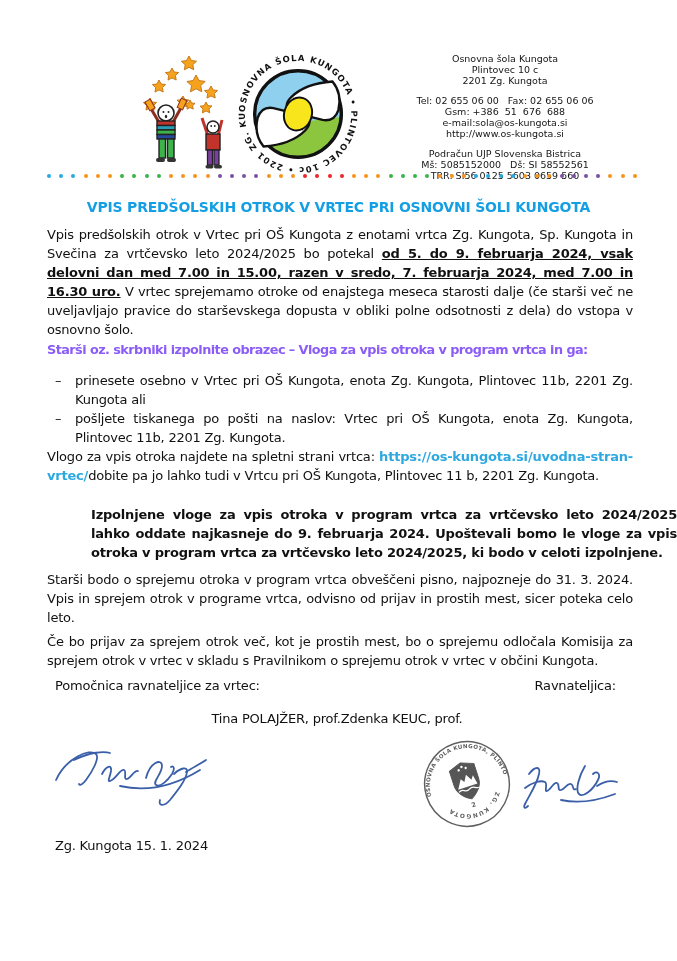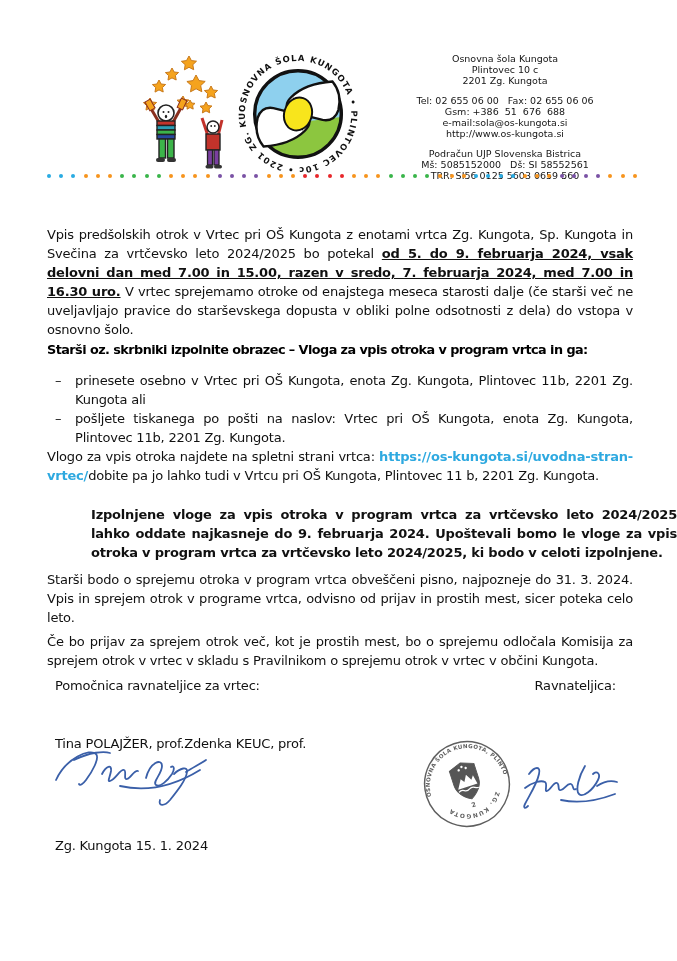--- a/index.html
+++ b/index.html
@@ -23,34 +23,34 @@
   .dot{width:4px;height:4px;border-radius:50%;display:inline-block;}
   
   .doc-title{
     position:absolute;left:40px;top:199px;width:597px;text-align:center;
     font-size:14px;font-weight:bold;color:#149FE4;letter-spacing:-0.2px;
   }
   .block{position:absolute;left:47px;width:586px;font-size:13px;line-height:19px;
          text-align:justify;letter-spacing:-0.2px;}
   .p1{top:225px;}
   .bold-underline{font-weight:bold;text-decoration:underline;}
-  .green-head{top:340px;font-weight:bold;color:#000000;white-space:nowrap;
+  .green-head{top:340px;font-weight:bold;color:#8b5cf6;white-space:nowrap;
               letter-spacing:-0.55px;font-size:12.8px;}
   .bullets{top:371px;}
   .bullet{display:flex;}
   .bullet .dash{width:20px;flex:0 0 20px;padding-left:8px;}
   .bullet .btxt{flex:1;text-align:justify;}
   .link-para{top:447px;}
   .doc-link{color:#2EA9E0;font-weight:bold;text-decoration:none;}
   .bold-para{top:505px;font-weight:bold;margin-left:44px;}
   .para-notify{top:570px;}
   .para-commission{top:632px;}
   .roles-row{top:676px;display:flex;justify-content:space-between;
              padding:0 17px 0 8px;box-sizing:border-box;}
-  .names-row{top:734px;display:flex;justify-content:flex-start;
+  .names-row{top:709px;display:flex;justify-content:center;
              padding:0 14px 0 8px;box-sizing:border-box;}
   .sig-tina{position:absolute;left:50px;top:738px;width:175px;height:72px;}
   .stamp{position:absolute;left:421px;top:738px;width:92px;height:92px;
          transform:rotate(-18deg);opacity:0.88;}
   .sig-keuc{position:absolute;left:517px;top:758px;width:108px;height:56px;}
   .date-line{position:absolute;left:55px;top:838px;font-size:13px;letter-spacing:-0.2px;}
 </style>
 </head>
 <body>
 
@@ -189,20 +189,21 @@
       <span class="dot" style="background: rgb(247, 148, 29);"></span>
       <span class="dot" style="background: rgb(122, 82, 165);"></span>
       <span class="dot" style="background: rgb(122, 82, 165);"></span>
       <span class="dot" style="background: rgb(122, 82, 165);"></span>
       <span class="dot" style="background: rgb(122, 82, 165);"></span>
       <span class="dot" style="background: rgb(247, 148, 29);"></span>
       <span class="dot" style="background: rgb(247, 148, 29);"></span>
       <span class="dot" style="background: rgb(247, 148, 29);"></span>
     </div>
 
+  <div class="doc-title">VPIS PREDŠOLSKIH OTROK V VRTEC PRI OSNOVNI ŠOLI KUNGOTA</div>
 
   <div class="block p1"><span>Vpis predšolskih otrok v Vrtec pri OŠ Kungota z enotami vrtca Zg. Kungota, Sp. Kungota in Svečina za vrtčevsko leto 2024/2025 bo potekal </span><span class="bold-underline">od 5. do 9. februarja 2024, vsak delovni dan med 7.00 in 15.00, razen v sredo, 7. februarja 2024, med 7.00 in 16.30 uro.</span><span> V vrtec sprejemamo otroke od enajstega meseca starosti dalje (če starši več ne uveljavljajo pravice do starševskega dopusta v obliki polne odsotnosti z dela) do vstopa v osnovno šolo.</span></div>
 
   <div class="block green-head">Starši oz. skrbniki izpolnite obrazec – Vloga za vpis otroka v program vrtca in ga:</div>
 
   <div class="block bullets">
     <div class="bullet">
       <span class="dash">–</span>
       <span class="btxt">prinesete osebno v Vrtec pri OŠ Kungota, enota Zg. Kungota, Plintovec 11b, 2201 Zg. Kungota ali</span>
     </div>

